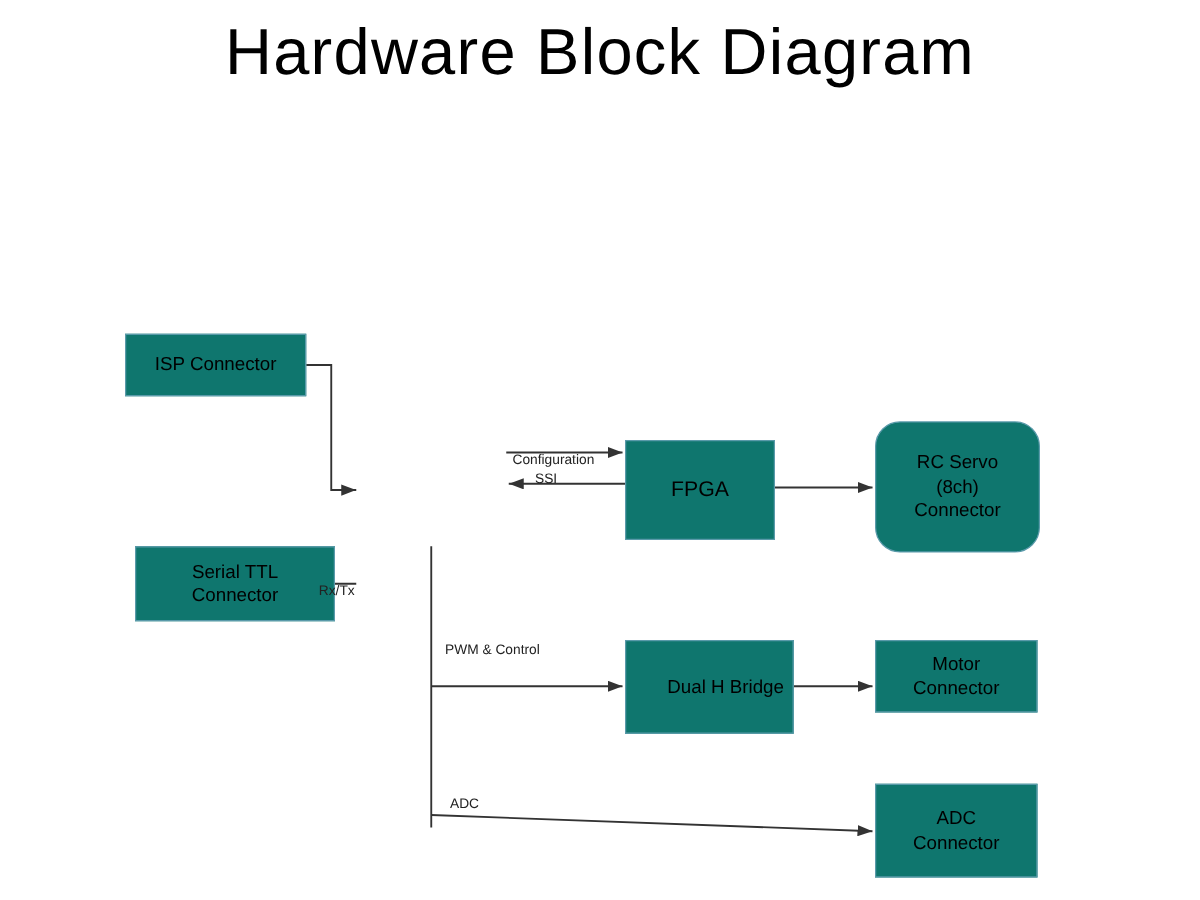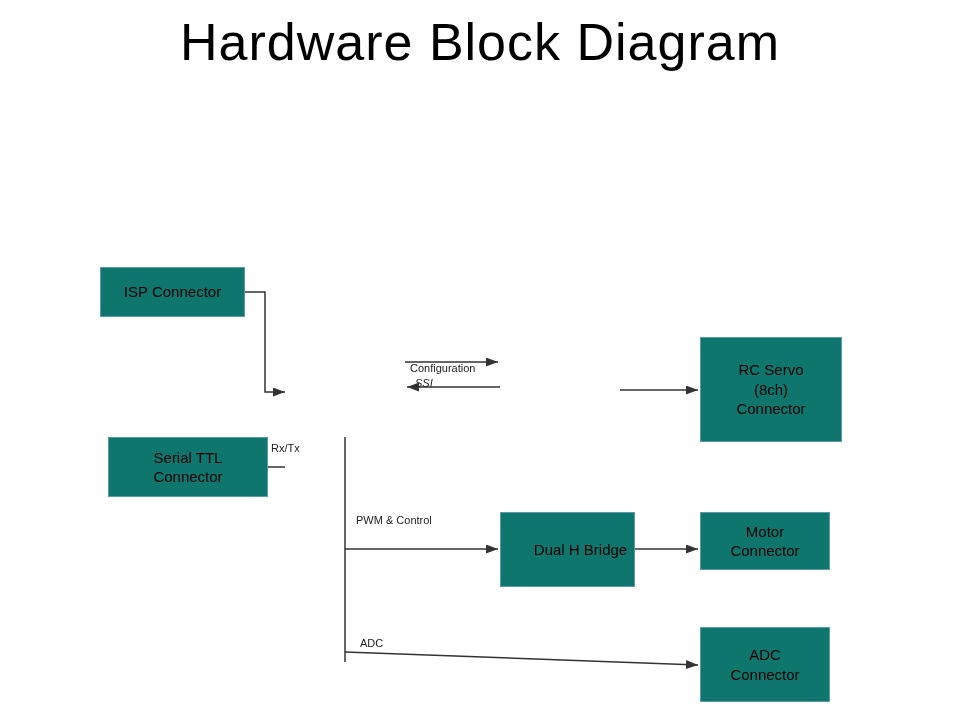--- a/index.html
+++ b/index.html
@@ -76,30 +76,31 @@
 
     <line x1="345" y1="467" x2="498" y2="467" stroke="#333" stroke-width="1.5" marker-end="url(#arrowhead)"></line>
 
     <line x1="345" y1="570" x2="698" y2="583" stroke="#333" stroke-width="1.5" marker-end="url(#arrowhead)"></line>
 
     <line x1="635" y1="467" x2="698" y2="467" stroke="#333" stroke-width="1.5" marker-end="url(#arrowhead)"></line>
 
   </svg>
 
   <div class="block" style="left:100px;top:185px;width:145px;height:50px;white-space:pre-line;">ISP Connector</div>
-  <div class="block" style="left:700px;top:255px;width:142px;height:105px;white-space:pre-line;">RC Servo
+  <div class="block" style="left:500px;top:270px;width:120px;height:80px;font-size:17px;">FPGA</div>
+  <div class="block" style="left:700px;top:255px;width:132px;height:105px;white-space:pre-line;border-radius:20px;">RC Servo
 (8ch)
 Connector</div>
   <div class="block" style="left:108px;top:355px;width:160px;height:60px;white-space:pre-line;">Serial TTL
 Connector</div>
   <div class="block" style="left:500px;top:430px;width:135px;height:75px;padding-left:26px;">Dual H Bridge</div>
   <div class="block" style="left:700px;top:430px;width:130px;height:58px;white-space:pre-line;">Motor
 Connector</div>
   <div class="block" style="left:700px;top:545px;width:130px;height:75px;white-space:pre-line;">ADC
 Connector</div>
 
   <div class="label-small" style="left:410px;top:248px;margin-top:32px;">Configuration</div>
-  <div class="label-small" style="left:415px;top:295px;font-style:italic;">SSI</div>
-  <div class="label-small" style="left:255px;top:360px;margin-left:16px;">Rx/Tx</div>
+  <div class="label-small" style="left:428px;top:295px;">SSI</div>
+  <div class="label-small" style="left:255px;top:385px;">Rx/Tx</div>
   <div class="label-small" style="left:356px;top:432px;text-align:center;">PWM &amp; Control</div>
   <div class="label-small" style="left:360px;top:555px;">ADC</div>
 
 </div>
 
 </body></html>

